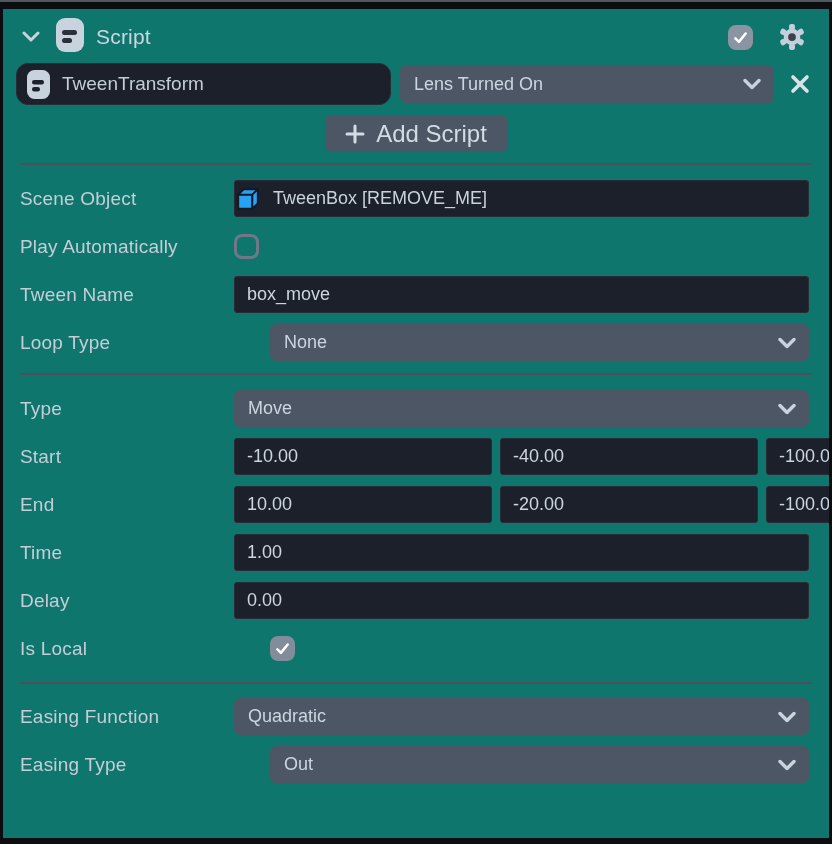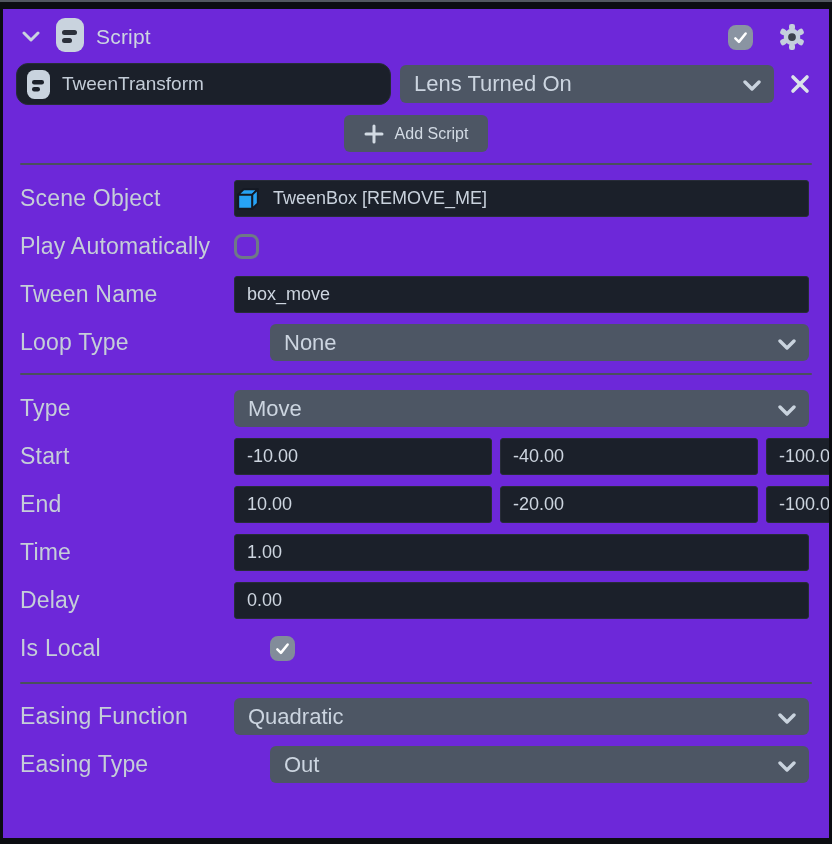--- a/index.html
+++ b/index.html
@@ -6,21 +6,21 @@
   html, body {
     width: 832px; height: 844px;
     background: #0b0d11;
     font-family: "Liberation Sans", "DejaVu Sans", sans-serif;
     overflow: hidden;
   }
   .top-line { height: 2px; background: #51575f; }
   .panel {
     position: absolute;
     top: 9px; left: 3px; right: 3px; bottom: 6px;
-    background: #6d28d9;
+    background: #0f766e;
     overflow: hidden;
   }
   
   .header {
     height: 50px;
     display: flex; align-items: center;
     padding: 6px 22px 0 17px;
   }
   .chevron-btn { width: 22px; height: 22px; display:flex; align-items:center; justify-content:center; cursor: pointer; }
   .hdr-script-icon { margin-left: 14px; }
@@ -47,44 +47,44 @@
     background: #1b202a; border: 1px solid #272c37; border-radius: 12px;
     display: flex; align-items: center; padding-left: 10px;
     cursor: pointer;
   }
   .script-name-field .txt { margin-left: 12px; font-size: 19px; color: #c3ccd7; }
   .dropdown {
     flex: 1; height: 38px; position: relative;
     background: #4d5664; border-radius: 6px;
     display: flex; align-items: center;
     padding: 0 40px 0 14px;
-    font-size: 22px; color: #ccd5e0;
+    font-size: 18px; color: #ccd5e0;
     cursor: pointer;
   }
   .script-row .dropdown { margin-left: 9px; }
   .dropdown .dd-chevron { position: absolute; right: 13px; top: 50%; transform: translateY(-50%); }
   .close-btn { margin-left: 14px; width: 24px; height: 24px; flex: none; cursor: pointer; }
   
   .add-script-wrap { display: flex; justify-content: center; margin-top: 10px; }
   .add-script-btn {
     height: 37px; background: #4d5664; border-radius: 6px;
     display: flex; align-items: center; padding: 0 20px;
     cursor: pointer;
   }
-  .add-script-btn .lbl { margin-left: 11px; font-size: 16px; color: #d3dbe4; }
+  .add-script-btn .lbl { margin-left: 11px; font-size: 24px; color: #d3dbe4; }
   
   .divider { height: 2px; background: #4a505d; margin: 11px 17px 0 17px; border-radius: 1px; }
   .divider.d2 { margin-top: 12px; }
   .divider.d3 { margin-top: 15px; }
   
   .form { margin-top: 15px; padding: 0 20px 0 17px; }
   .form.first { margin-top: 15px; }
   .row { display: flex; align-items: center; height: 37px; margin-bottom: 11px; }
   .row:last-child { margin-bottom: 0; gap: 36px; }
-  .row .label { width: 214px; flex: none; font-size: 23px; color: #c5ced8; letter-spacing: 0.2px; }
+  .row .label { width: 214px; flex: none; font-size: 19px; color: #c5ced8; letter-spacing: 0.2px; }
   .field-area { flex: 1; display: flex; align-items: center; height: 100%; }
   .text-input {
     flex: 1; height: 37px; min-width: 0;
     background: #1b202a; border: 1px solid #272c37; border-radius: 3px;
     color: #cdd5df; font-size: 18px; padding: 0 12px;
     font-family: "Liberation Sans", "DejaVu Sans", sans-serif;
     outline: none;
   }
   .obj-field {
     flex: 1; height: 37px;

